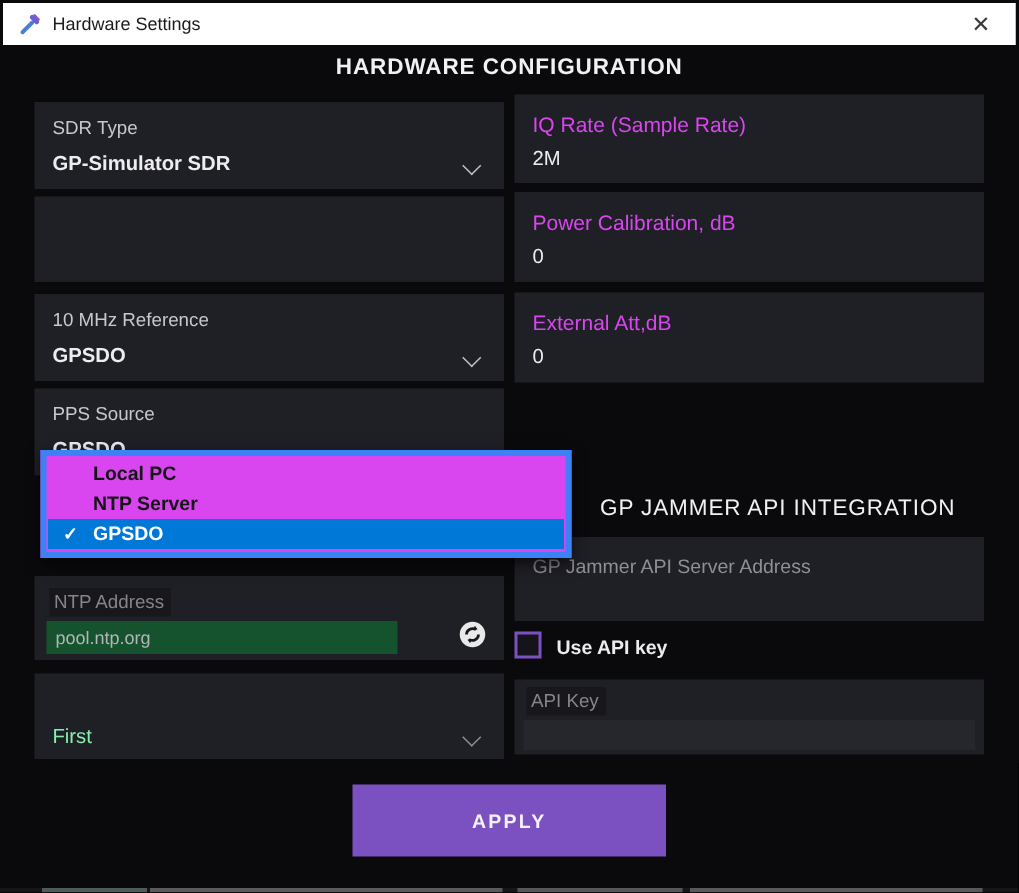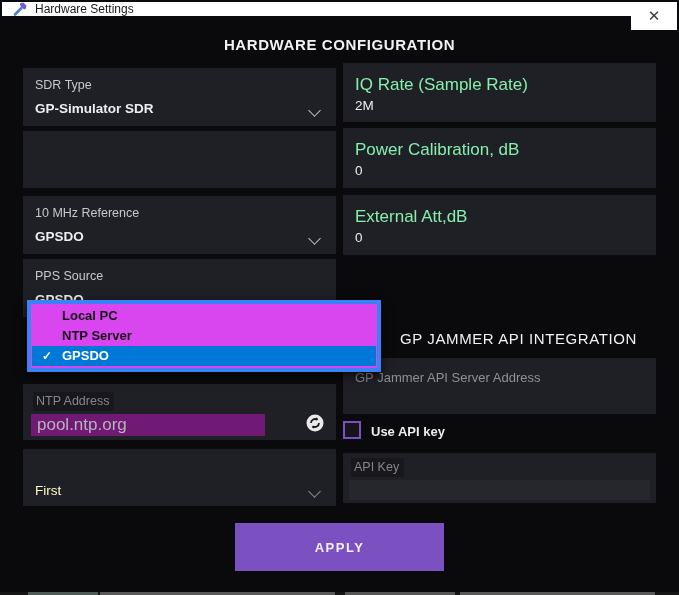--- a/index.html
+++ b/index.html
@@ -4,21 +4,21 @@
 <style>
   html,body { margin:0; padding:0; background:#000; }
   .window {
     position:relative; width:679px; height:595px;
     background:#0a0a0d; overflow:hidden;
     font-family:"Liberation Sans", sans-serif;
     -webkit-font-smoothing:antialiased;
   }
   
   .titlebar {
-    position:absolute; left:2px; right:2px; top:2px; height:14px;
+    position:absolute; left:2px; right:2px; top:2px; height:28px;
     background:#ffffff; display:flex; align-items:center;
   }
   .titlebar .app-icon { margin-left:10px; width:16px; height:16px; }
   .titlebar .title-text {
     margin-left:7px; font-size:12px; color:#1b1b1b;
   }
   .close-btn {
     position:absolute; right:0; top:0; width:46px; height:28px;
     display:flex; align-items:center; justify-content:center;
     font-size:15px; color:#3a3a3a; cursor:pointer; background:#fff;
@@ -44,38 +44,38 @@
     transform:rotate(45deg);
   }
   .chev.dim { border-color:#8e8e94; }
   
   .chip {
     position:absolute; left:10px; top:8px; background:#17171c;
     color:#85858c; font-size:12.5px; padding:2px 5px 3px 3px;
   }
   .dis-input {
     position:absolute; left:8px; top:30px; width:234px; height:22px;
-    background:#701a75; color:#b4b4b9; font-size:17px; line-height:22px;
+    background:#14532d; color:#b4b4b9; font-size:12px; line-height:22px;
     padding-left:6px; box-sizing:border-box;
   }
-  .dim-value { color:#fef9c3; }
+  .dim-value { color:#86efac; }
   
   .dropdown {
     position:absolute; left:27px; top:300px; width:354px;
     background:#d946ef; border:4px solid #3b82f6; padding:2px 1px;
     box-shadow:0 4px 10px rgba(0,0,0,0.65); z-index:10; box-sizing:border-box;
   }
   .dd-item {
     position:relative; height:20px; line-height:20px; padding-left:30px;
     font-size:13px; font-weight:bold; color:#141414; cursor:pointer;
   }
   .dd-item.selected { background:#0078d7; color:#ffffff; }
   .dd-check { position:absolute; left:10px; top:0; font-size:12px; }
   
-  .r-label { position:absolute; left:12px; top:12px; font-size:17px; color:#86efac; }
+  .r-label { position:absolute; left:12px; top:12px; font-size:14px; color:#d946ef; }
   .r-value { position:absolute; left:12px; top:35px; font-size:13.5px; color:#ededef; font-weight:400; }
   .placeholder-text { position:absolute; left:12px; top:12px; font-size:13px; color:#8f8f96; }
   
   .checkbox {
     position:absolute; left:343px; top:421px; width:18px; height:18px;
     border:2px solid #7b50c0; background:#14141a; box-sizing:border-box; cursor:pointer;
   }
   .checkbox-label {
     position:absolute; left:371px; top:424px; font-size:13px; color:#ececf0; font-weight:600;
   }

